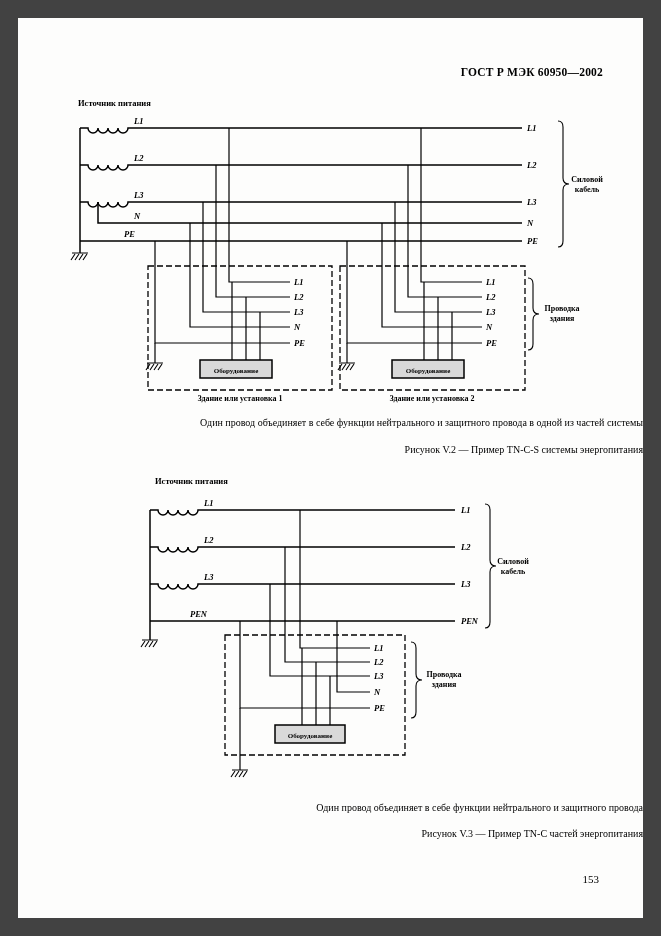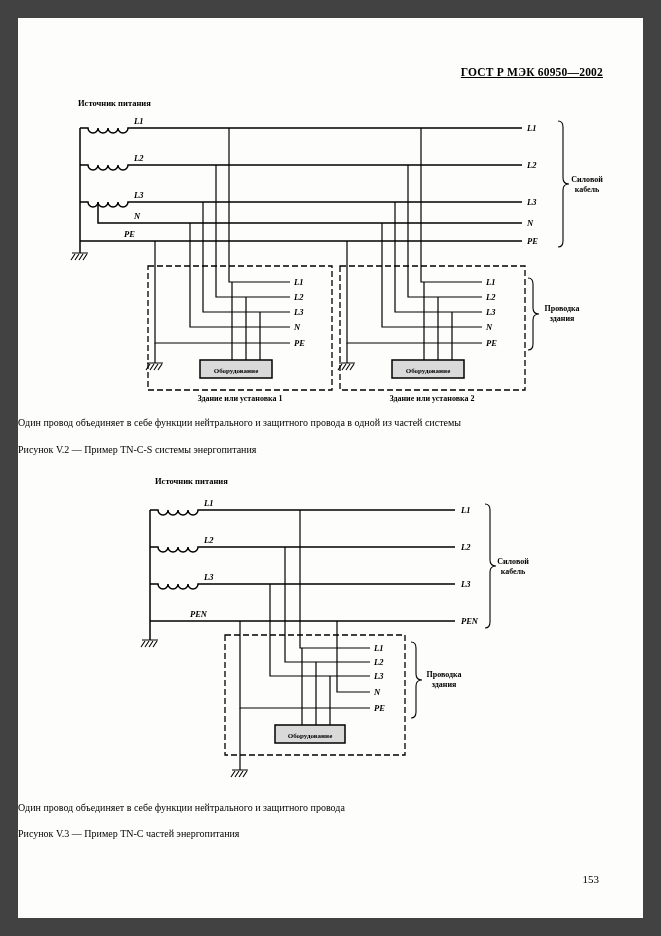--- a/index.html
+++ b/index.html
@@ -6,24 +6,24 @@
   .canvas{
     position:relative;width:661px;height:936px;background:#424242;
     font-family:"Liberation Serif",serif;color:#000;overflow:hidden;
   }
   .sheet{
     position:absolute;left:18px;top:18px;width:625px;height:900px;
     background:#fdfdfc;
   }
   .header{
     position:absolute;top:48px;right:40px;
-    font-size:11.5px;font-weight:bold;letter-spacing:.2px;text-decoration:underline;
+    font-size:11.5px;font-weight:bold;letter-spacing:.2px;
   }
   .note{
-    position:absolute;left:0;width:100%;text-align:left;font-size:10px;
+    position:absolute;left:0;width:100%;text-align:right;font-size:10px;
   }
   .note1{top:399px;}
   .cap1{top:426px;}
   .note2{top:784px;}
   .cap2{top:810px;}
   .pagenum{position:absolute;top:855px;right:44px;font-size:11px;}
   svg{position:absolute;overflow:visible;}
   .fig1{left:42px;top:77px;}
   .fig2{left:112px;top:452px;}
   .w{fill:none;stroke:#000;stroke-width:1.5;}

